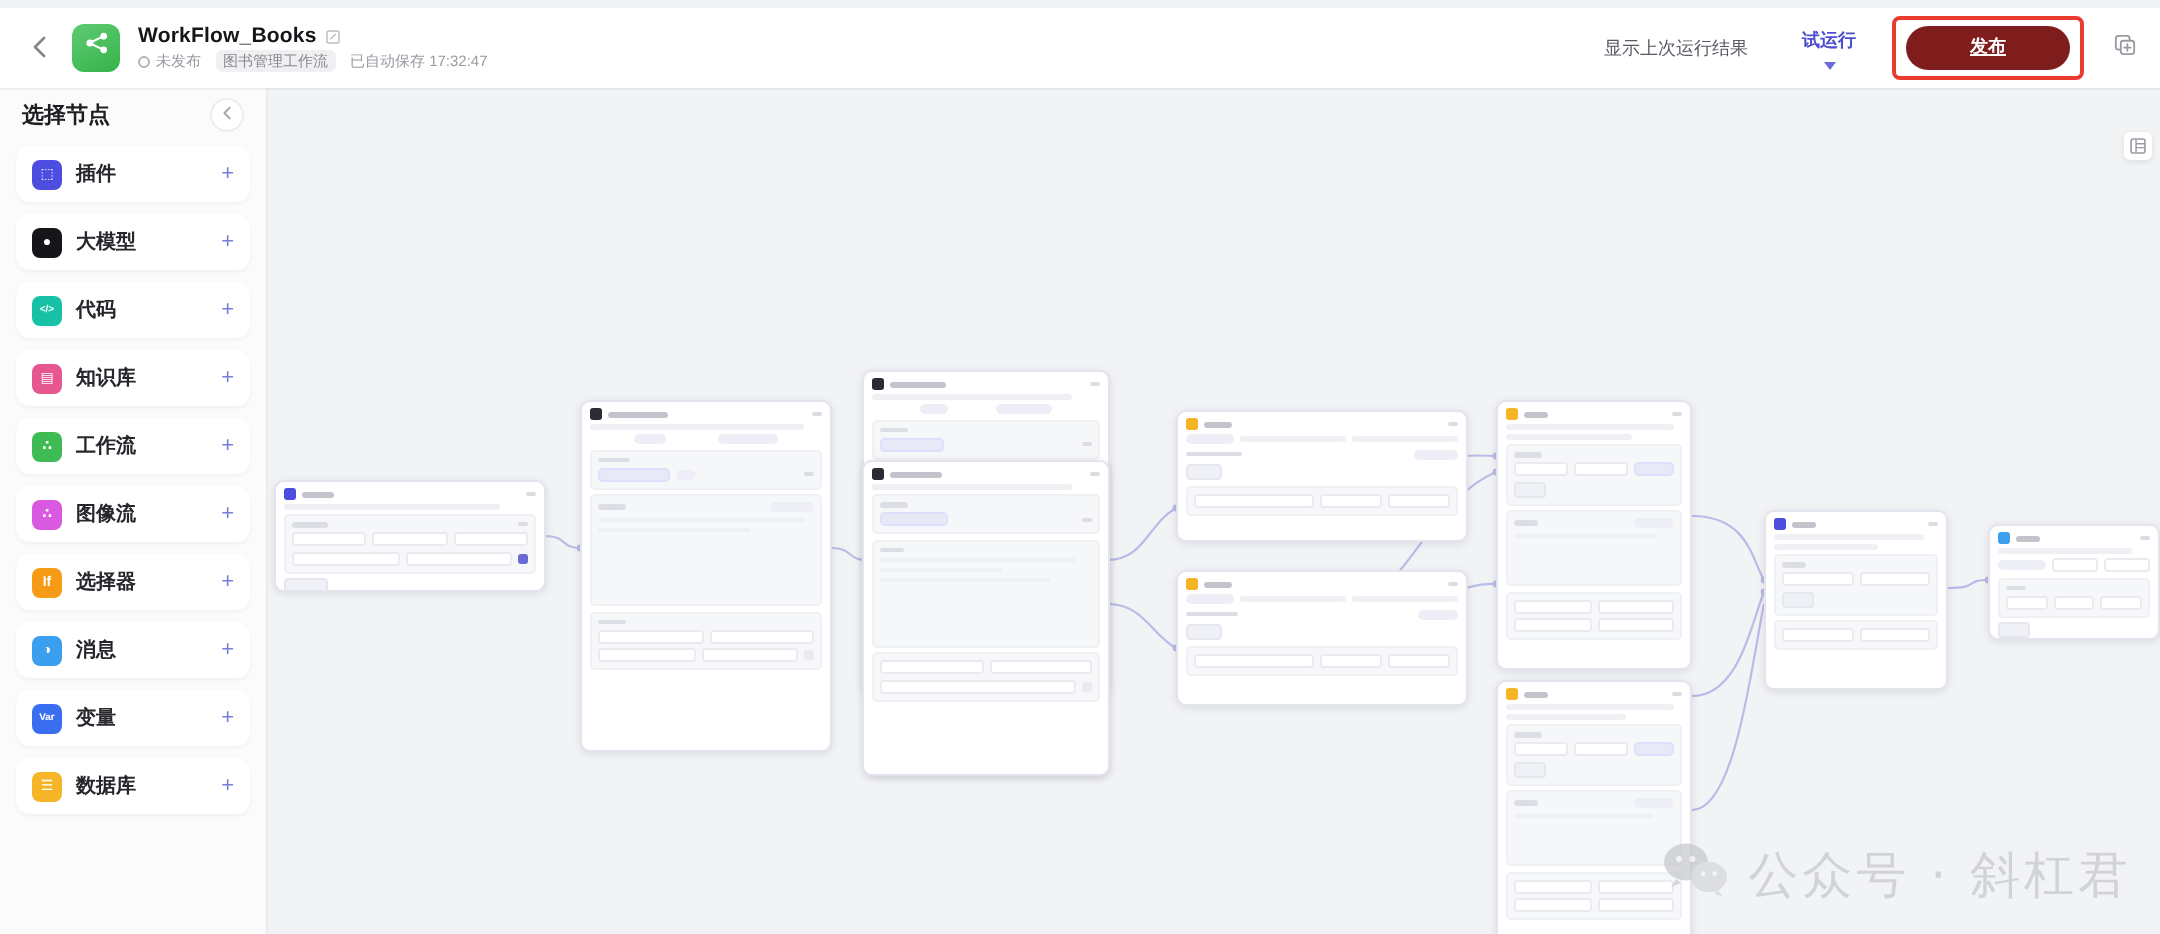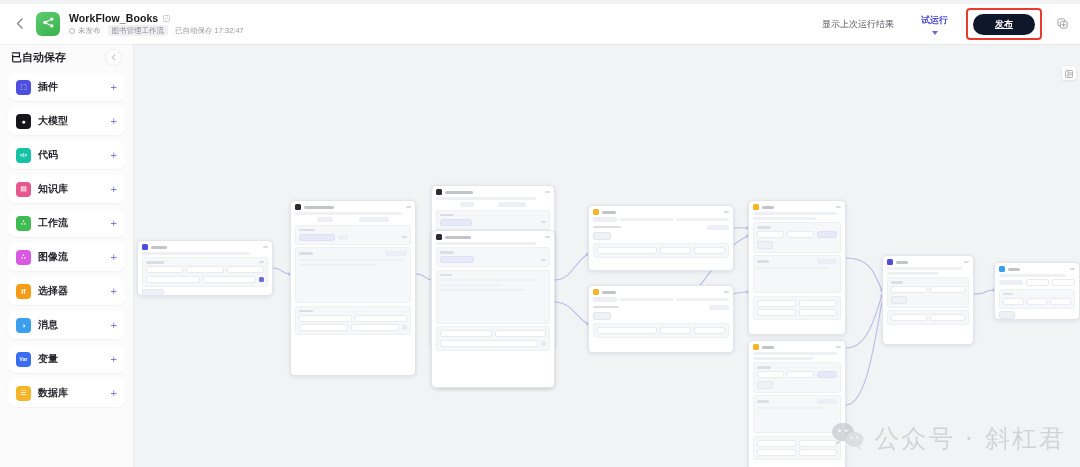--- a/index.html
+++ b/index.html
@@ -45,22 +45,22 @@
   }
   .split-btn{display:flex;align-items:center;gap:4px;padding:5px 8px;border-radius:6px;cursor:pointer;flex-direction:column;}
   .split-label{font-size:9px;color:#4d4dcf;font-weight:700;}
   .caret{width:0;height:0;border-left:3.5px solid transparent;border-right:3.5px solid transparent;
          border-top:4.5px solid #6b6bd6;}
   .publish-wrap{position:relative;padding:5px 7px;}
   .publish-hl{
     position:absolute;inset:0;border:2px solid #ea3b2f;border-radius:4px;pointer-events:none;
   }
   .publish-btn{
-    background:#0f172a;color:#fff;font-size:9px;font-weight:700;
-    border:none;border-radius:13px;padding:5px 22px;cursor:pointer;line-height:1.3;text-decoration:underline;
+    background:#7f1d1d;color:#fff;font-size:9px;font-weight:700;
+    border:none;border-radius:13px;padding:5px 32px;cursor:pointer;line-height:1.3;text-decoration:underline;
   }
   .hdr-icon-btn{
     width:20px;height:20px;display:flex;align-items:center;justify-content:center;
     border-radius:4px;cursor:pointer;color:#8e8e96;
   }
 
   
   .sidebar{
     position:absolute;top:40px;left:0;width:134px;height:427px;
     background:#fbfbfc;border-right:1px solid #ececf0;z-index:20;
@@ -189,21 +189,21 @@
               <rect x="3.7" y="3.7" width="7.3" height="7.3" rx="1.4" fill="#fff" stroke="#9a9aa2" stroke-width="1"></rect>
               <path d="M7.3 5.6v3.6M5.5 7.4h3.6" stroke="#9a9aa2" stroke-width="1" stroke-linecap="round"></path>
             </svg>
         </span>
       </div>
     </div>
   </div>
 
   <div class="sidebar">
     <div class="sb-head">
-      <span class="sb-title">已自动保存</span>
+      <span class="sb-title">选择节点</span>
       <div class="sb-collapse">
         <span>
           <svg width="5" height="7" viewBox="0 0 5 8">
               <path d="M4 1 1 4l3 3" fill="none" stroke="#a5a5ad" stroke-width="1.1" stroke-linecap="round" stroke-linejoin="round"></path>
             </svg>
         </span>
       </div>
     </div>
     <div class="sb-list" id="sb-list">
         <div class="sb-item">

